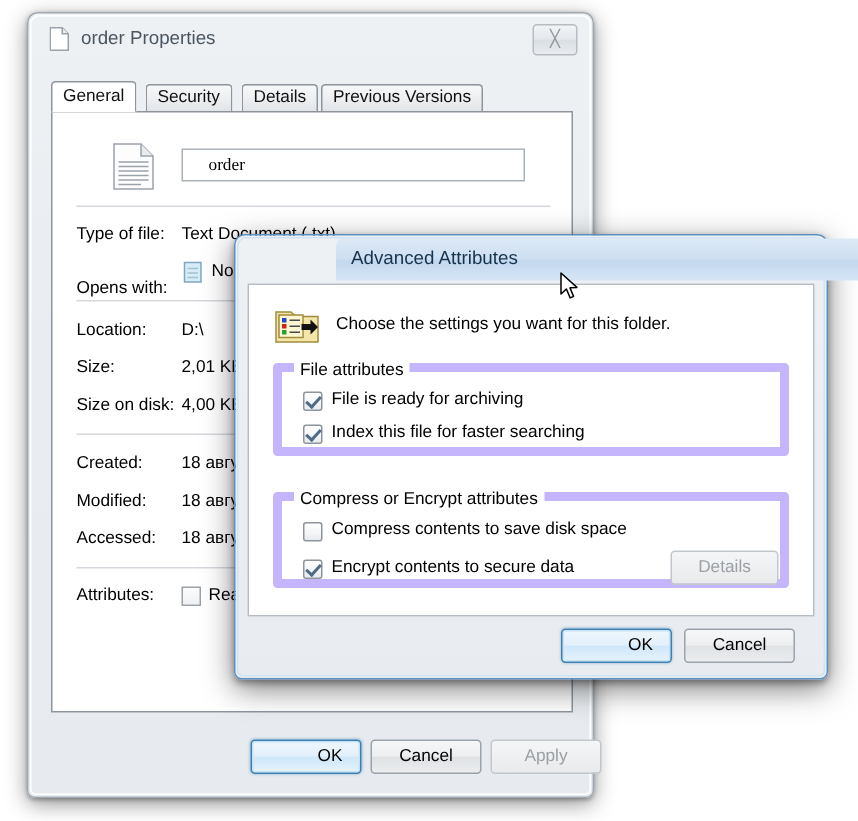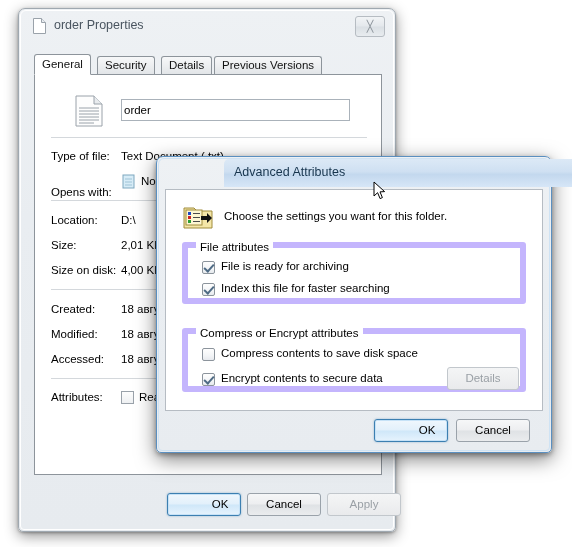--- a/index.html
+++ b/index.html
@@ -136,23 +136,23 @@
     position: absolute;
     left: 86px;
     top: 24px;
     width: 229px;
     height: 22px;
     box-sizing: border-box;
     background: #ffffff;
     border: 1px solid #aab2ba;
     font-size: 11.5px;
     color: #000;
-    padding: 0 0 0 2px;
+    padding: 0 0 0 17px;
     line-height: 20px;
-    font-family: Liberation Sans, sans-serif;
+    font-family: Liberation Serif, serif;
   }
   .hrule {
     position: absolute;
     left: 16px;
     width: 316px;
     height: 1px;
     background: #d4d8dc;
   }
   .row-label {
     position: absolute;

